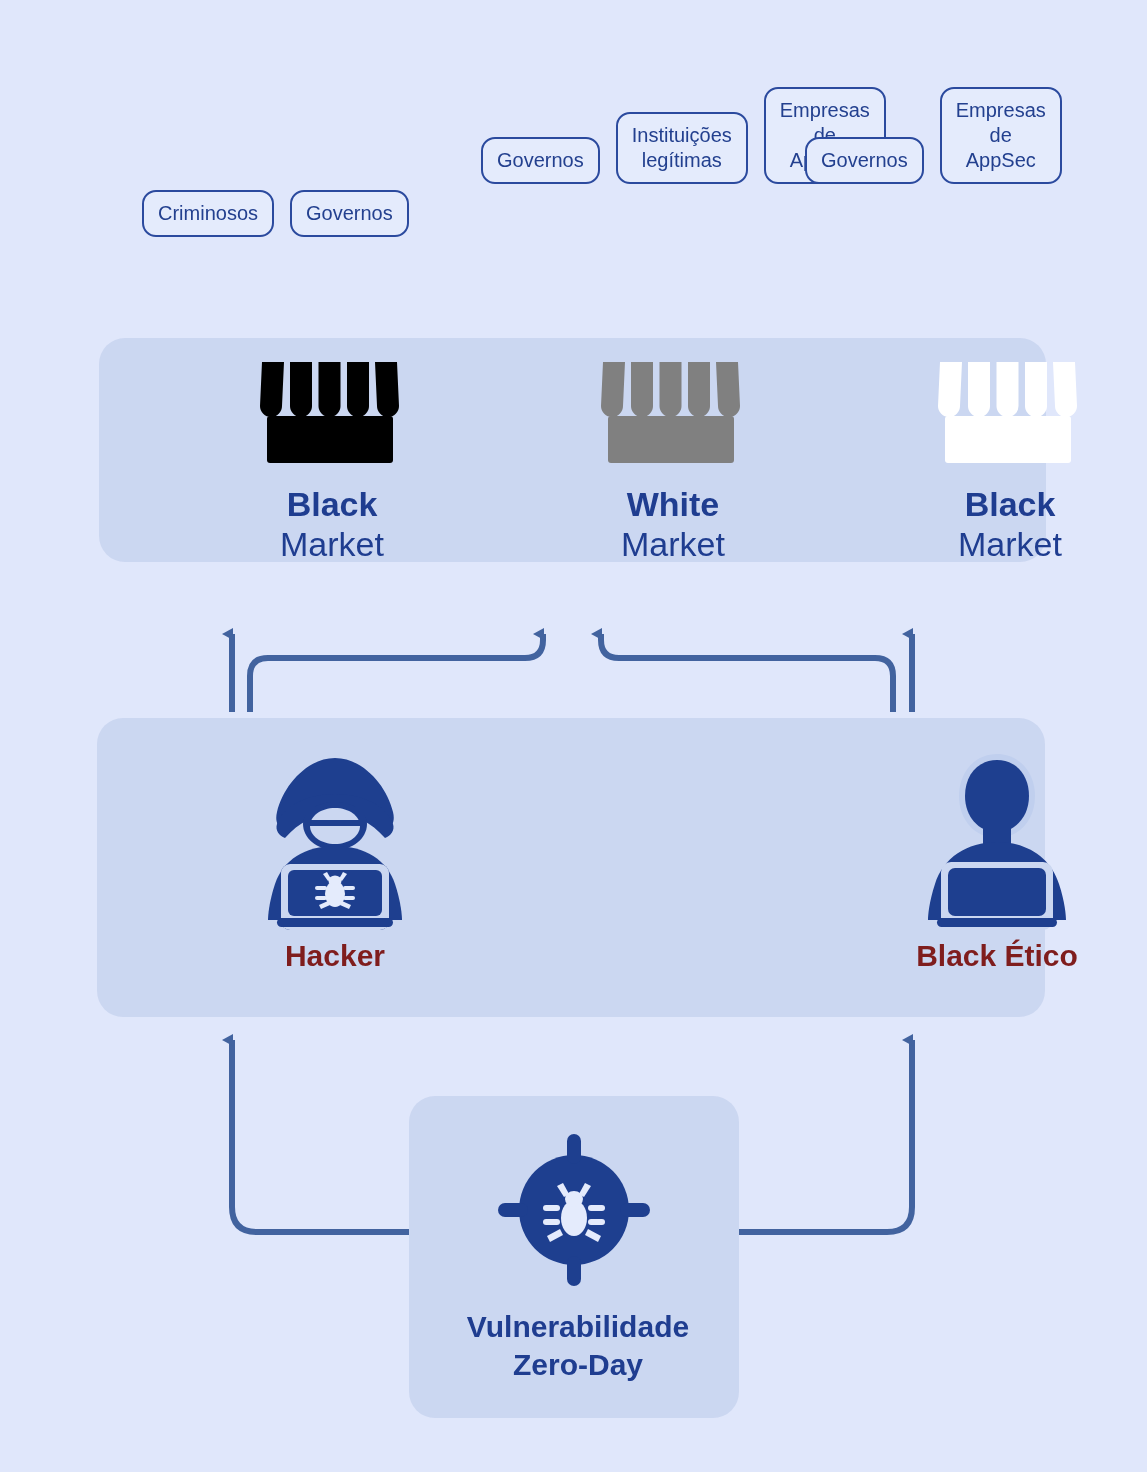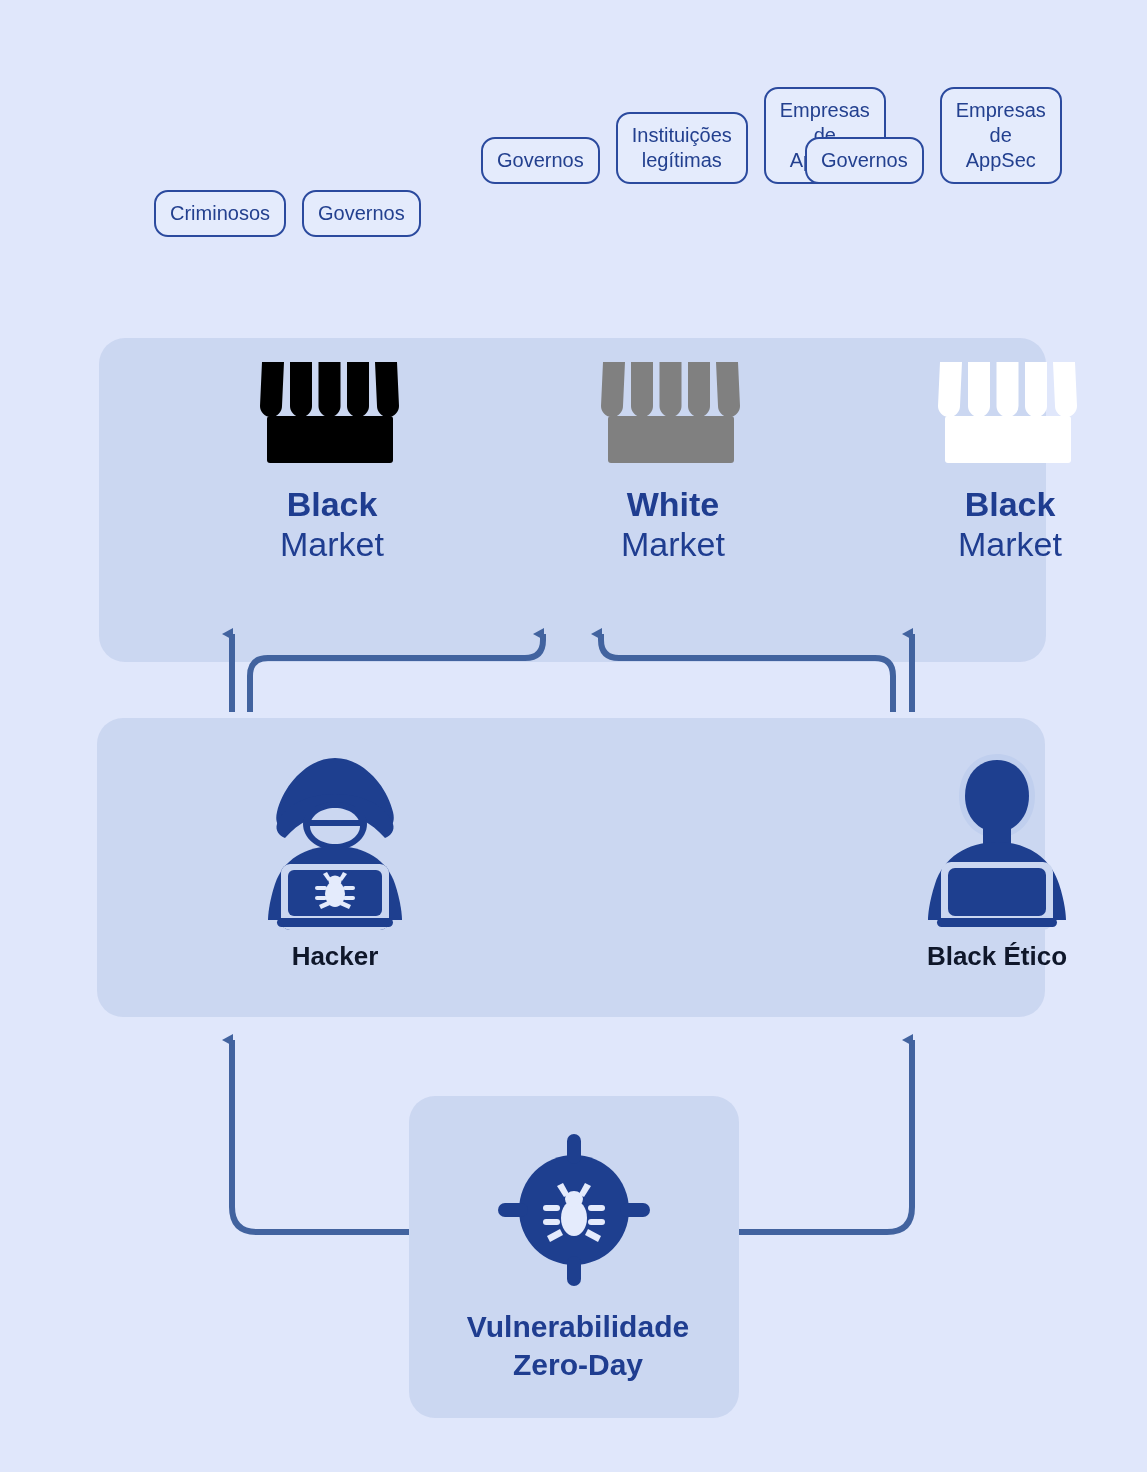--- a/index.html
+++ b/index.html
@@ -35,31 +35,31 @@
     text-align: center;
     display: flex;
     align-items: center;
     justify-content: center;
     padding: 9px 14px;
     white-space: pre-line;
   }
   .pill.one-line { min-height: 44px; }
   .pill.two-line { min-height: 68px; }
 
-  #col-left  { left: 154px; top: 190px;  width: 184px; }
+  #col-left  { left: 142px; top: 190px;  width: 184px; }
   #col-mid   { left: 481px; top: 87px;   width: 185px; }
   #col-right { left: 805px; top: 87px;   width: 185px; }
 
   
   .panel {
     position: absolute;
     background: #cbd7f1;
     border-radius: 26px;
   }
-  #panel-markets { left: 99px; top: 338px;  width: 947px; height: 324px; }
+  #panel-markets { left: 99px; top: 338px;  width: 947px; height: 224px; }
   #panel-hackers { left: 97px; top: 718px;  width: 948px; height: 299px; }
   #card-zeroday  {
     position: absolute;
     left: 409px; top: 1096px; width: 330px; height: 322px;
     background: #cbd7f1;
     border-radius: 26px;
   }
 
   
   .market {
@@ -86,22 +86,22 @@
   .person {
     position: absolute;
     top: 32px;
     width: 270px;
     text-align: center;
   }
   #person-0 { left: 103px; }
   #person-1 { left: 765px; }
   .person-icon { width: 172px; height: 180px; display: block; margin: 0 auto 8px; }
   .person-label {
-    color: #0f172a;
-    font-size: 26px;
+    color: #7f1d1d;
+    font-size: 30px;
     font-weight: bold;
     line-height: 36px;
   }
 
   
   #zd-icon { width: 156px; height: 156px; display: block; margin: 36px auto 20px; }
   #zd-label {
     color: #1f3d90;
     font-size: 30px;
     font-weight: bold;

